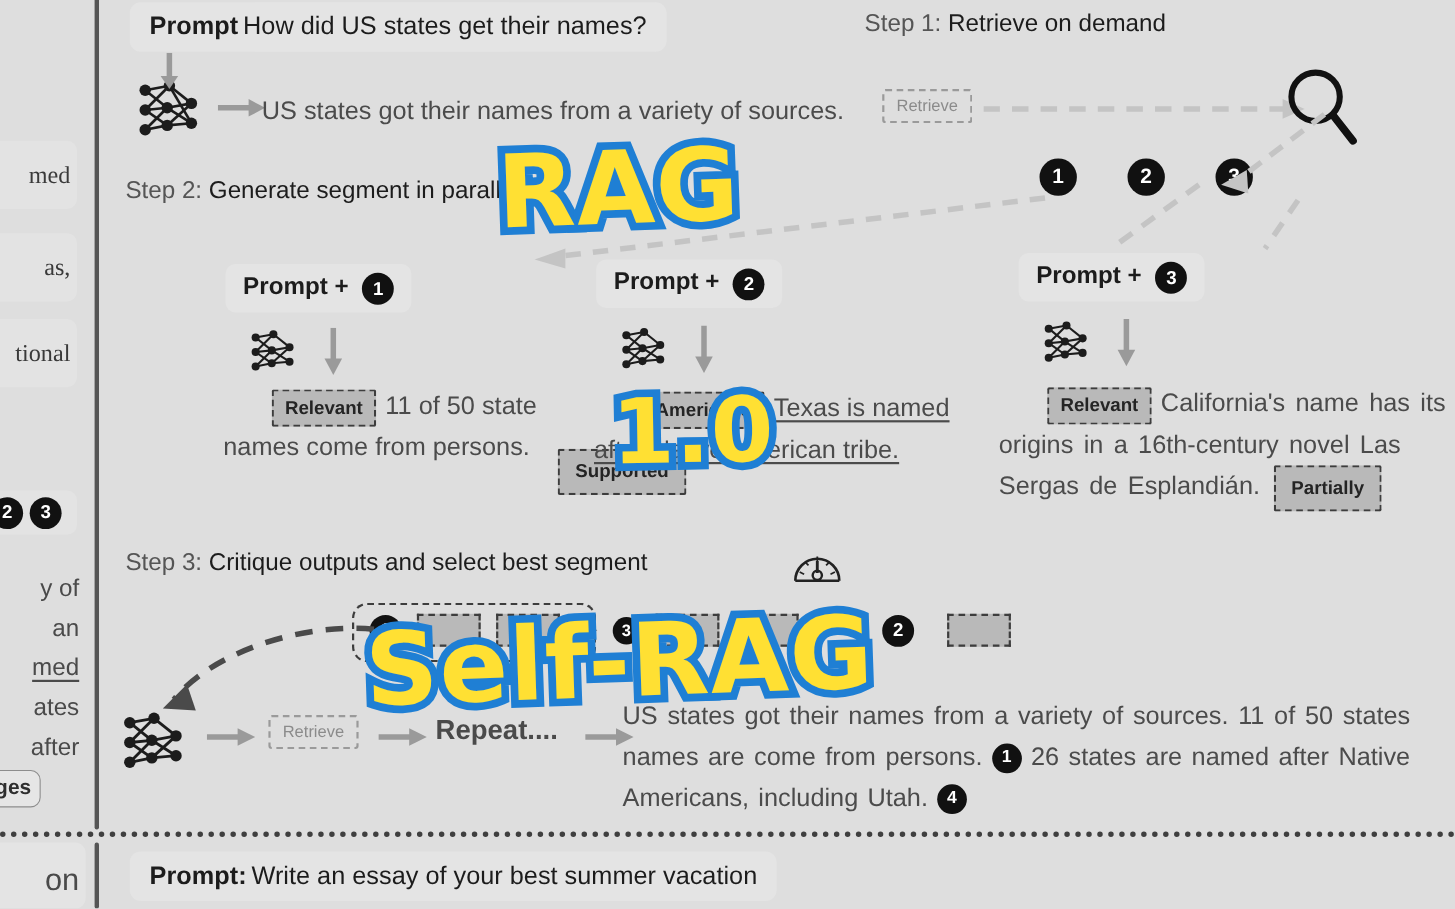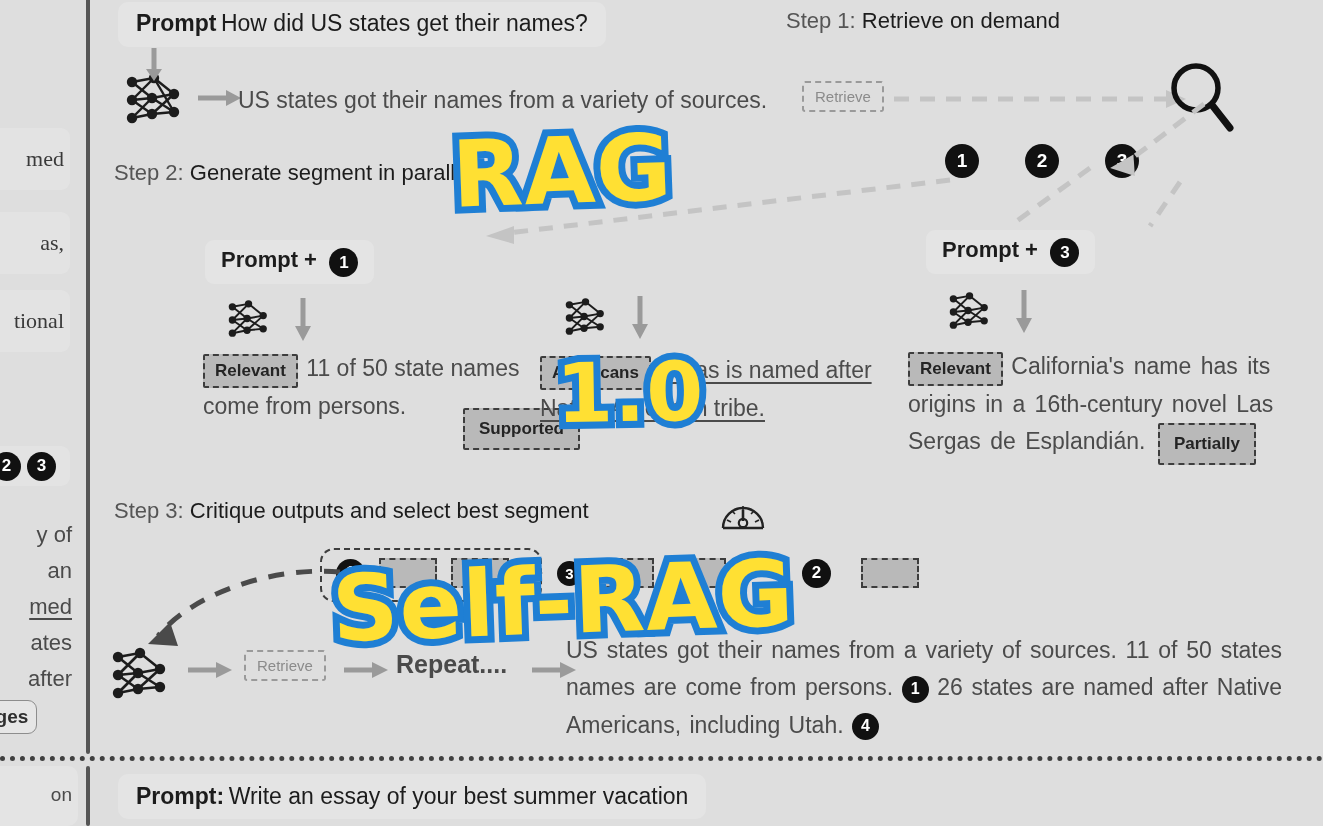--- a/index.html
+++ b/index.html
@@ -38,21 +38,21 @@
   .para{color:#4b4b4b;font-size:23px;line-height:1.62;}
 
   
   .dashbox{display:inline-flex;align-items:center;justify-content:center;
            border:2px dashed #9a9a9a;border-radius:3px;color:#8b8b8b;
            font-size:15px;padding:5px 11px;background:transparent;}
 
   
   .tok{display:inline-flex;align-items:center;justify-content:center;
        background:#b9b9b9;border:2.4px dashed #3d3d3d;border-radius:2px;
-       color:#242424;font-weight:bold;font-size:17px;padding:5px 10px;}
+       color:#242424;font-weight:bold;font-size:17px;padding:5px 10px;margin-left:44px;}
 
   .numbadge{display:inline-flex;align-items:center;justify-content:center;
             width:29px;height:29px;border-radius:50%;background:#111;color:#fff;
             font-weight:bold;font-size:17px;vertical-align:middle;}
   .numbadge.sm{width:25px;height:25px;font-size:15px;}
 
   .nn{display:inline-block;}
 
   .uline{text-decoration:underline;text-underline-offset:4px;}
 
@@ -89,21 +89,21 @@
     </div>
 
     <div class="lplain" style="top:522px;">y of</div>
     <div class="lplain" style="top:558px;">an</div>
     <div class="lplain uline" style="top:594px;">med</div>
     <div class="lplain" style="top:630px;">ates</div>
     <div class="lplain" style="top:666px;">after</div>
 
     <div class="lbtn" style="left:-24px;top:700px;">ages</div>
 
-    <div class="lplain" style="top:784px;font-size:19px;">on</div>
+    <div class="lplain" style="top:784px;font-size:28px;">on</div>
 
     <div style="position:absolute;left:-20px;top:766px;width:98px;height:60px;background:#e4e4e4;border-radius:10px;z-index:-1;"></div>
   </div>
 
   <div class="vline" style="left:86px;top:-4px;height:758px;"></div>
   <div class="vline" style="left:86px;top:766px;height:60px;"></div>
 
   <div class="main">
 
     <div class="prompt-bar">
@@ -239,20 +239,24 @@
           </svg>
       </div>
       <div style="position:absolute;left:-2px;top:110px;width:330px;">
         <span class="tok">Relevant</span>
         <span class="para" style="margin-left:4px;">11 of 50 state names come from persons.</span>
       </div>
       <span class="tok" style="position:absolute;left:258px;top:168px;padding:9px 14px;">Supported</span>
     </div>
 
     <div style="position:absolute;left:442px;top:236px;width:300px;">
+      <div class="chip" style="padding:7px 16px;">
+        <span style="font-weight:bold;font-size:22px;color:#1c1c1c;">Prompt +</span>
+        <span class="numbadge" style="margin-left:8px;">2</span>
+      </div>
       <div style="position:absolute;left:18px;top:60px;">
         <svg width="54" height="44" viewBox="0 0 72 60">
           <g stroke="#1c1c1c" stroke-width="2.6" fill="none">
             <line x1="12" y1="12" x2="34" y2="8"></line>
               <line x1="12" y1="12" x2="32" y2="28"></line>
             <line x1="12" y1="30" x2="34" y2="8"></line>
               <line x1="12" y1="30" x2="32" y2="28"></line>
             <line x1="12" y1="30" x2="32" y2="44"></line>
               <line x1="12" y1="48" x2="32" y2="28"></line>
             <line x1="12" y1="48" x2="32" y2="44"></line>

